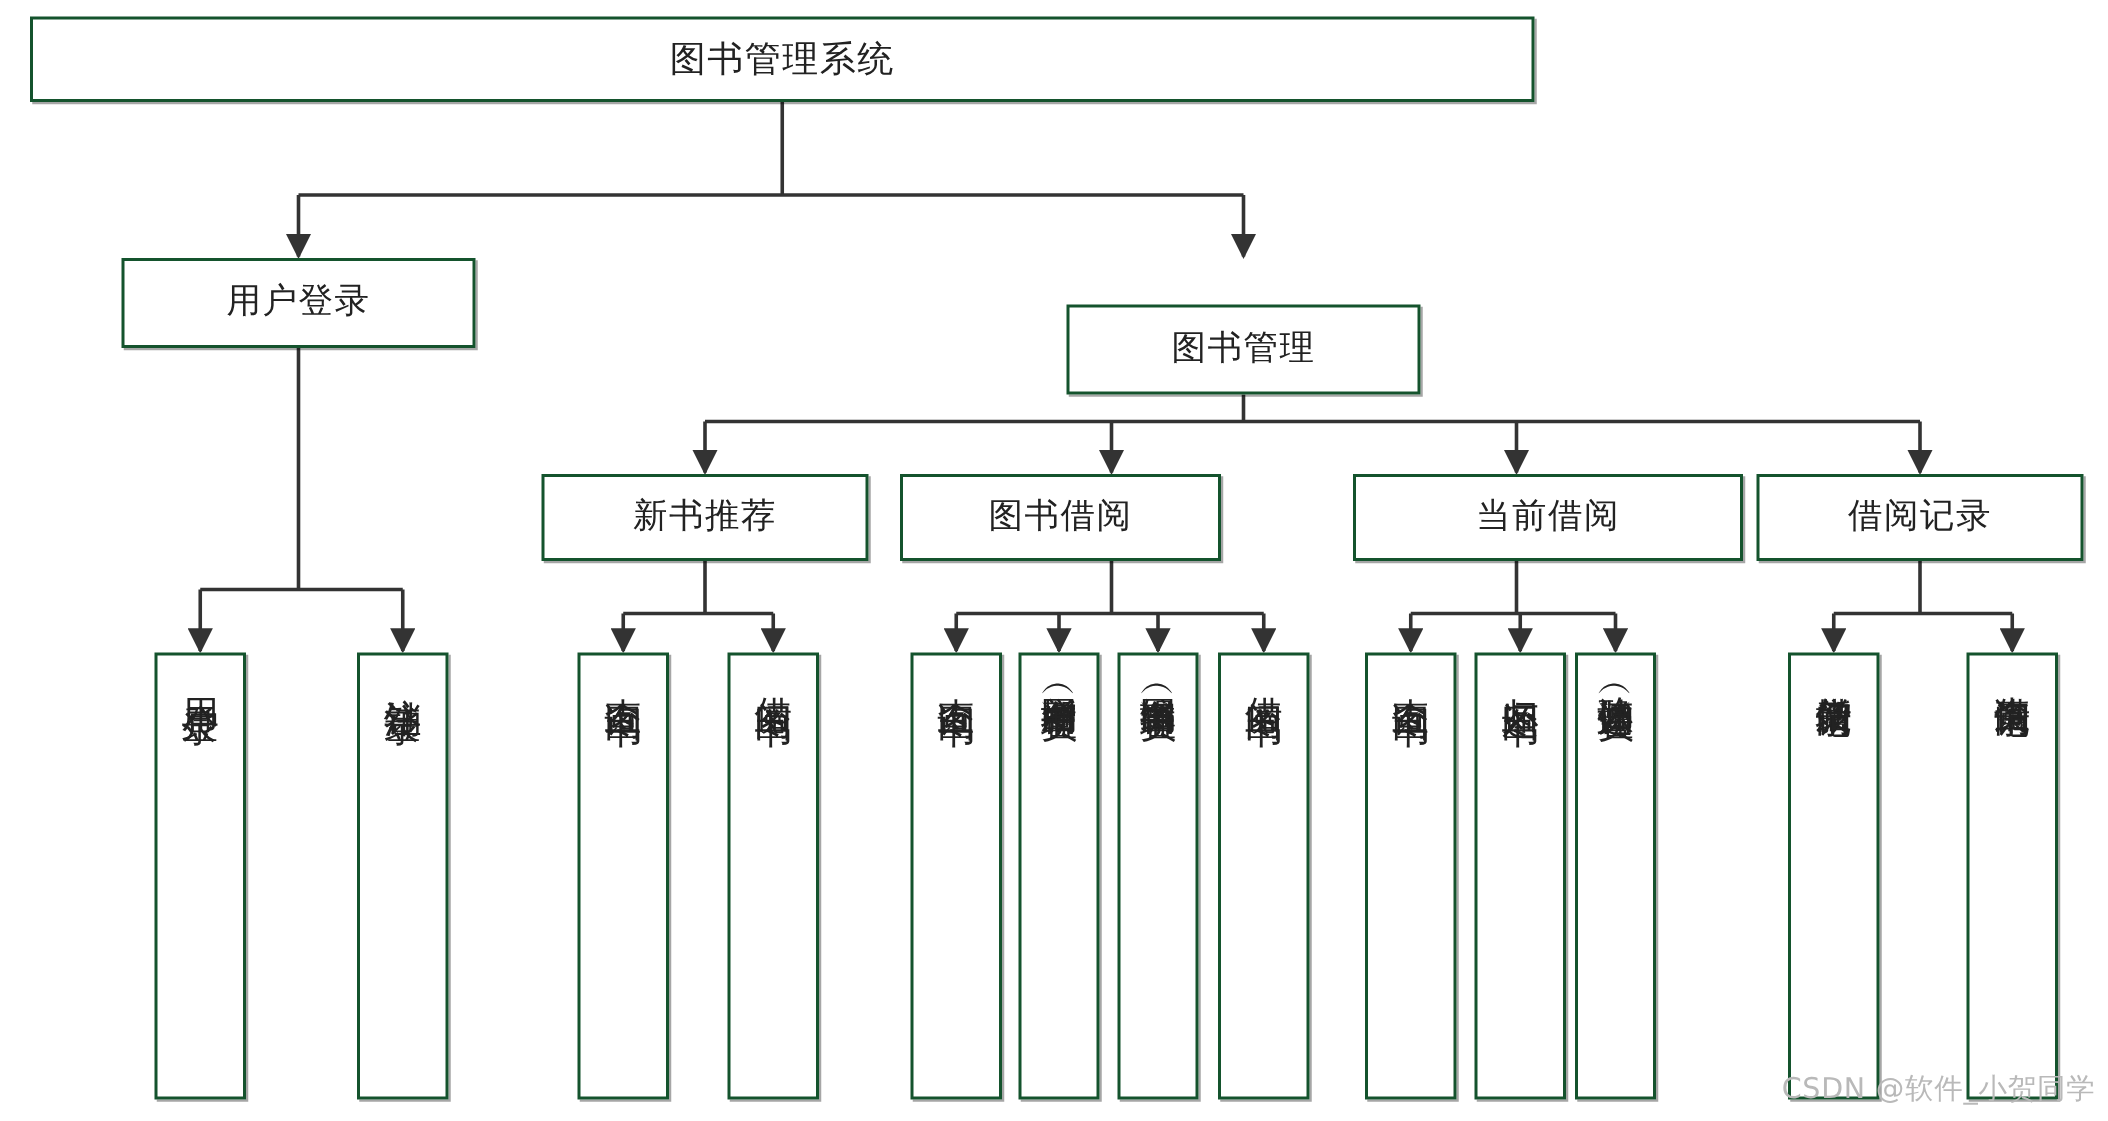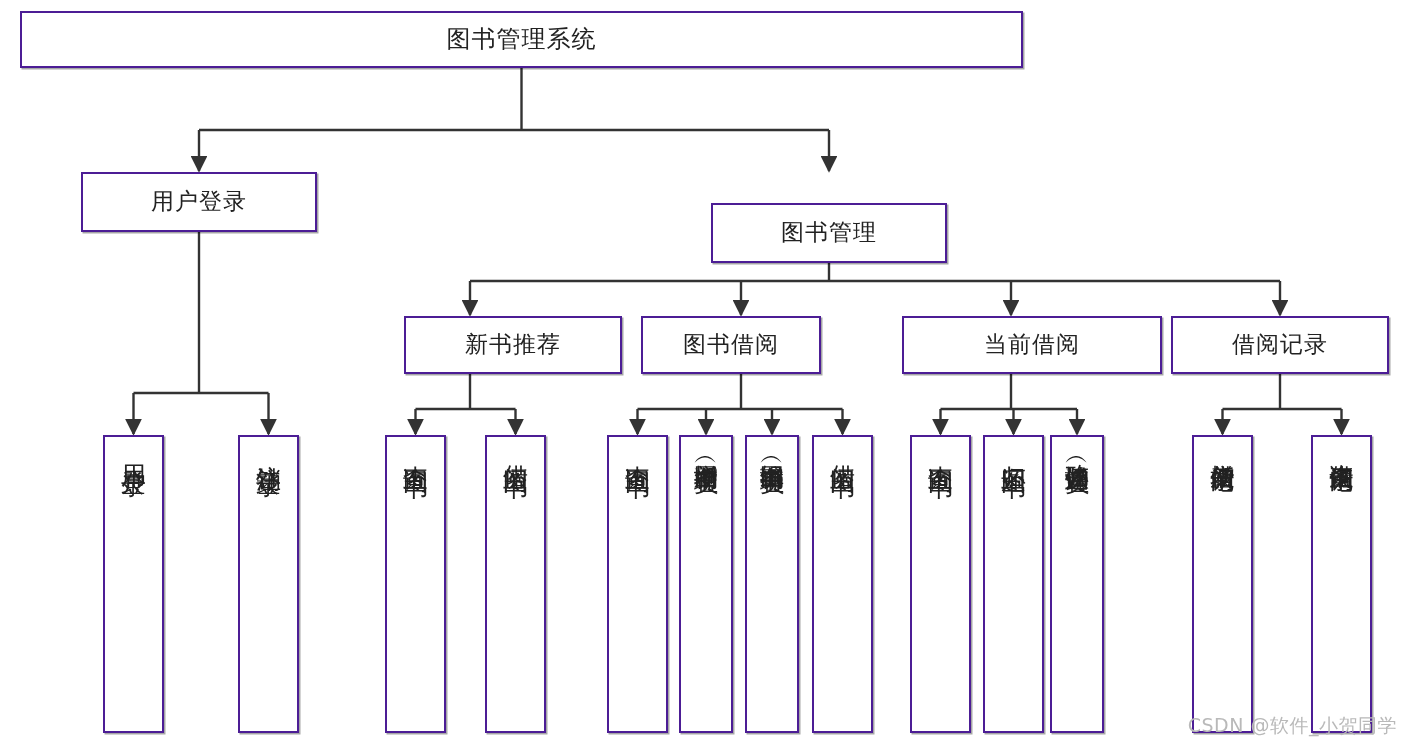--- a/index.html
+++ b/index.html
@@ -23,21 +23,21 @@
     left: 0;
     top: 0;
     width: 1405px;
     height: 747px;
     pointer-events: none;
   }
   .node {
     position: absolute;
     box-sizing: border-box;
     background: #ffffff;
-    border: 2px solid #4c1d95;
+    border: 2px solid #14532d;
     box-shadow: 1.5px 1.5px 0 rgba(0,0,0,0.35);
     display: flex;
     align-items: center;
     justify-content: center;
     color: #222222;
   }
   .node-label {
     display: block;
     text-align: center;
     line-height: 1.18;
@@ -131,24 +131,24 @@
   <div id="nodes-layer">
       <div class="node h root" style="left: 20px; top: 11px; width: 1003px; height: 57px;">
         <span class="node-label">图书管理系统</span>
       </div>
       <div class="node h" style="left: 81px; top: 172px; width: 236px; height: 60px;">
         <span class="node-label">用户登录</span>
       </div>
       <div class="node h" style="left: 711px; top: 172px; width: 236px; height: 60px; margin-top: 31px;">
         <span class="node-label">图书管理</span>
       </div>
-      <div class="node h" style="left: 361px; top: 316px; width: 218px; height: 58px; margin-left: 43px;">
+      <div class="node h" style="left: 361px; top: 316px; width: 218px; height: 58px;">
         <span class="node-label">新书推荐</span>
       </div>
-      <div class="node h" style="left: 641px; top: 316px; width: 180px; height: 58px;">
+      <div class="node h" style="left: 600px; top: 316px; width: 214px; height: 58px;">
         <span class="node-label">图书借阅</span>
       </div>
       <div class="node h" style="left: 902px; top: 316px; width: 260px; height: 58px;">
         <span class="node-label">当前借阅</span>
       </div>
       <div class="node h" style="left: 1171px; top: 316px; width: 218px; height: 58px;">
         <span class="node-label">借阅记录</span>
       </div>
       <div class="node v" style="left: 103px; top: 435px; width: 61px; height: 298px;">
         <span class="node-label">用户登录</span>

